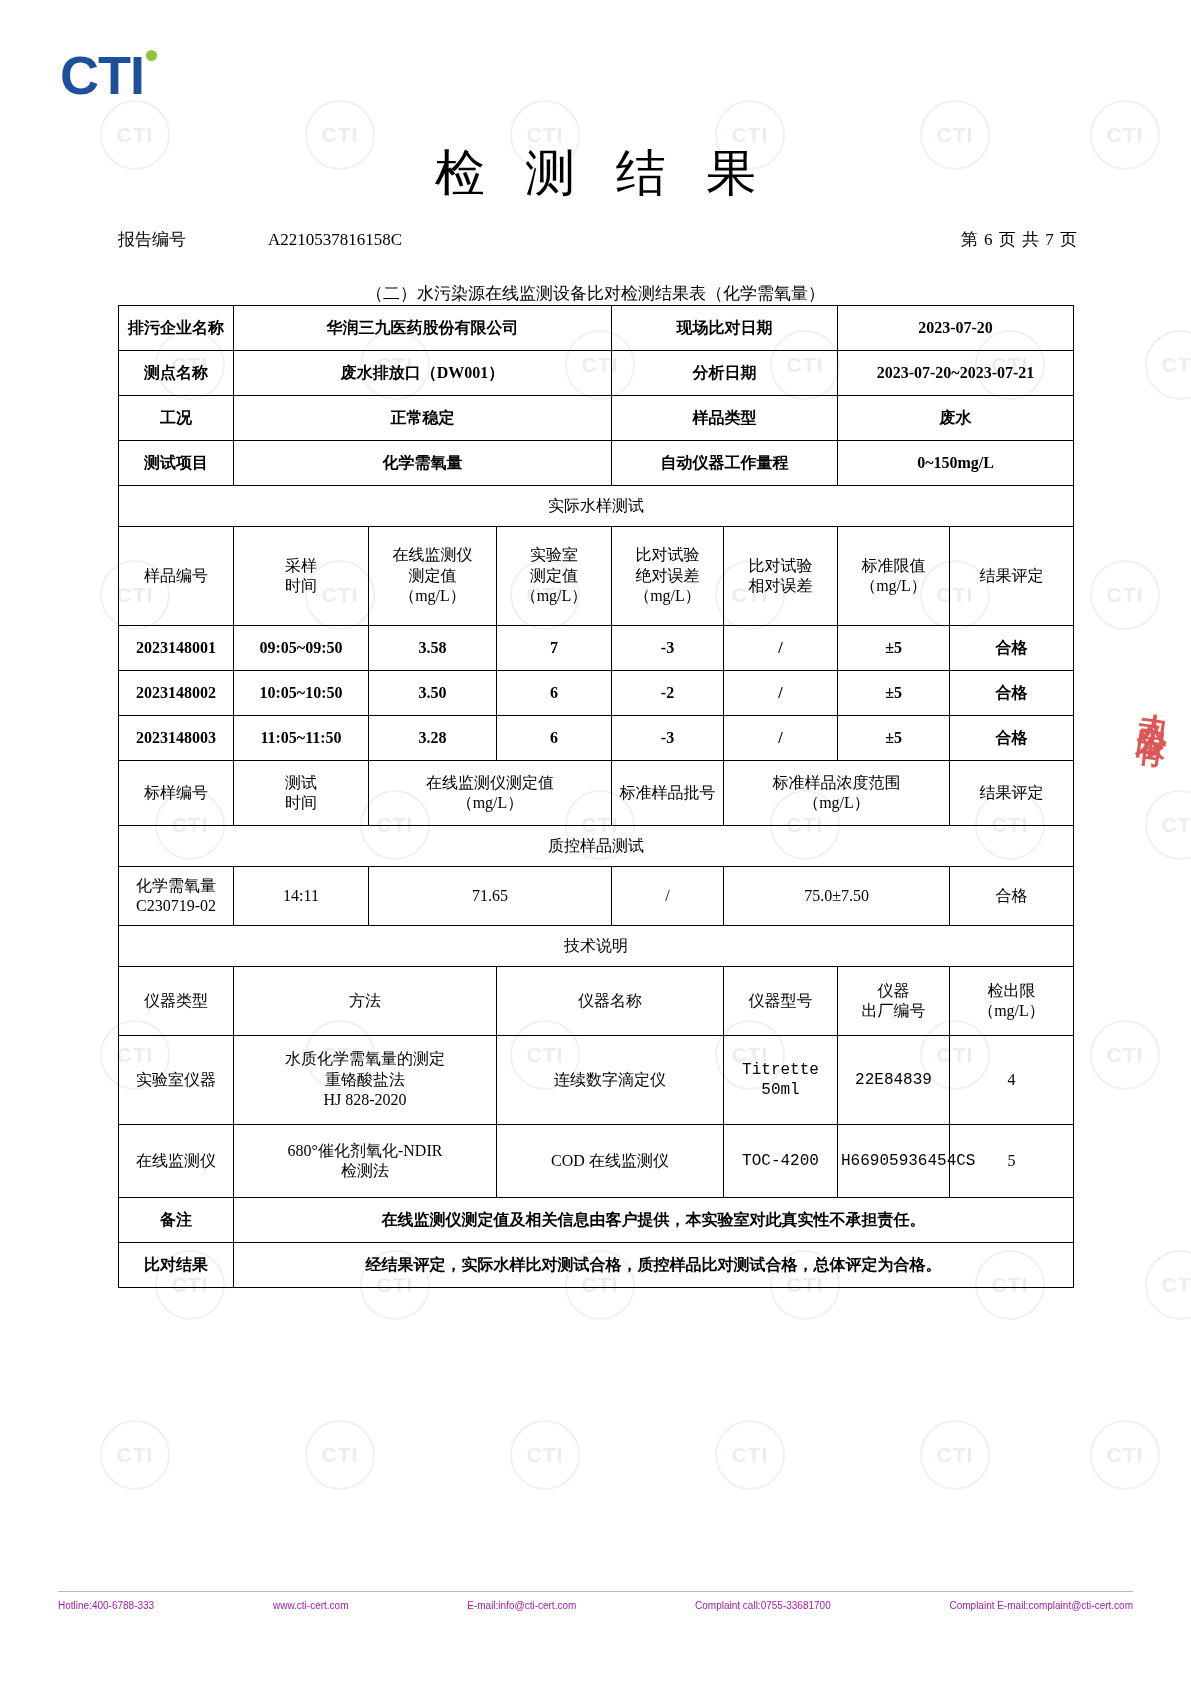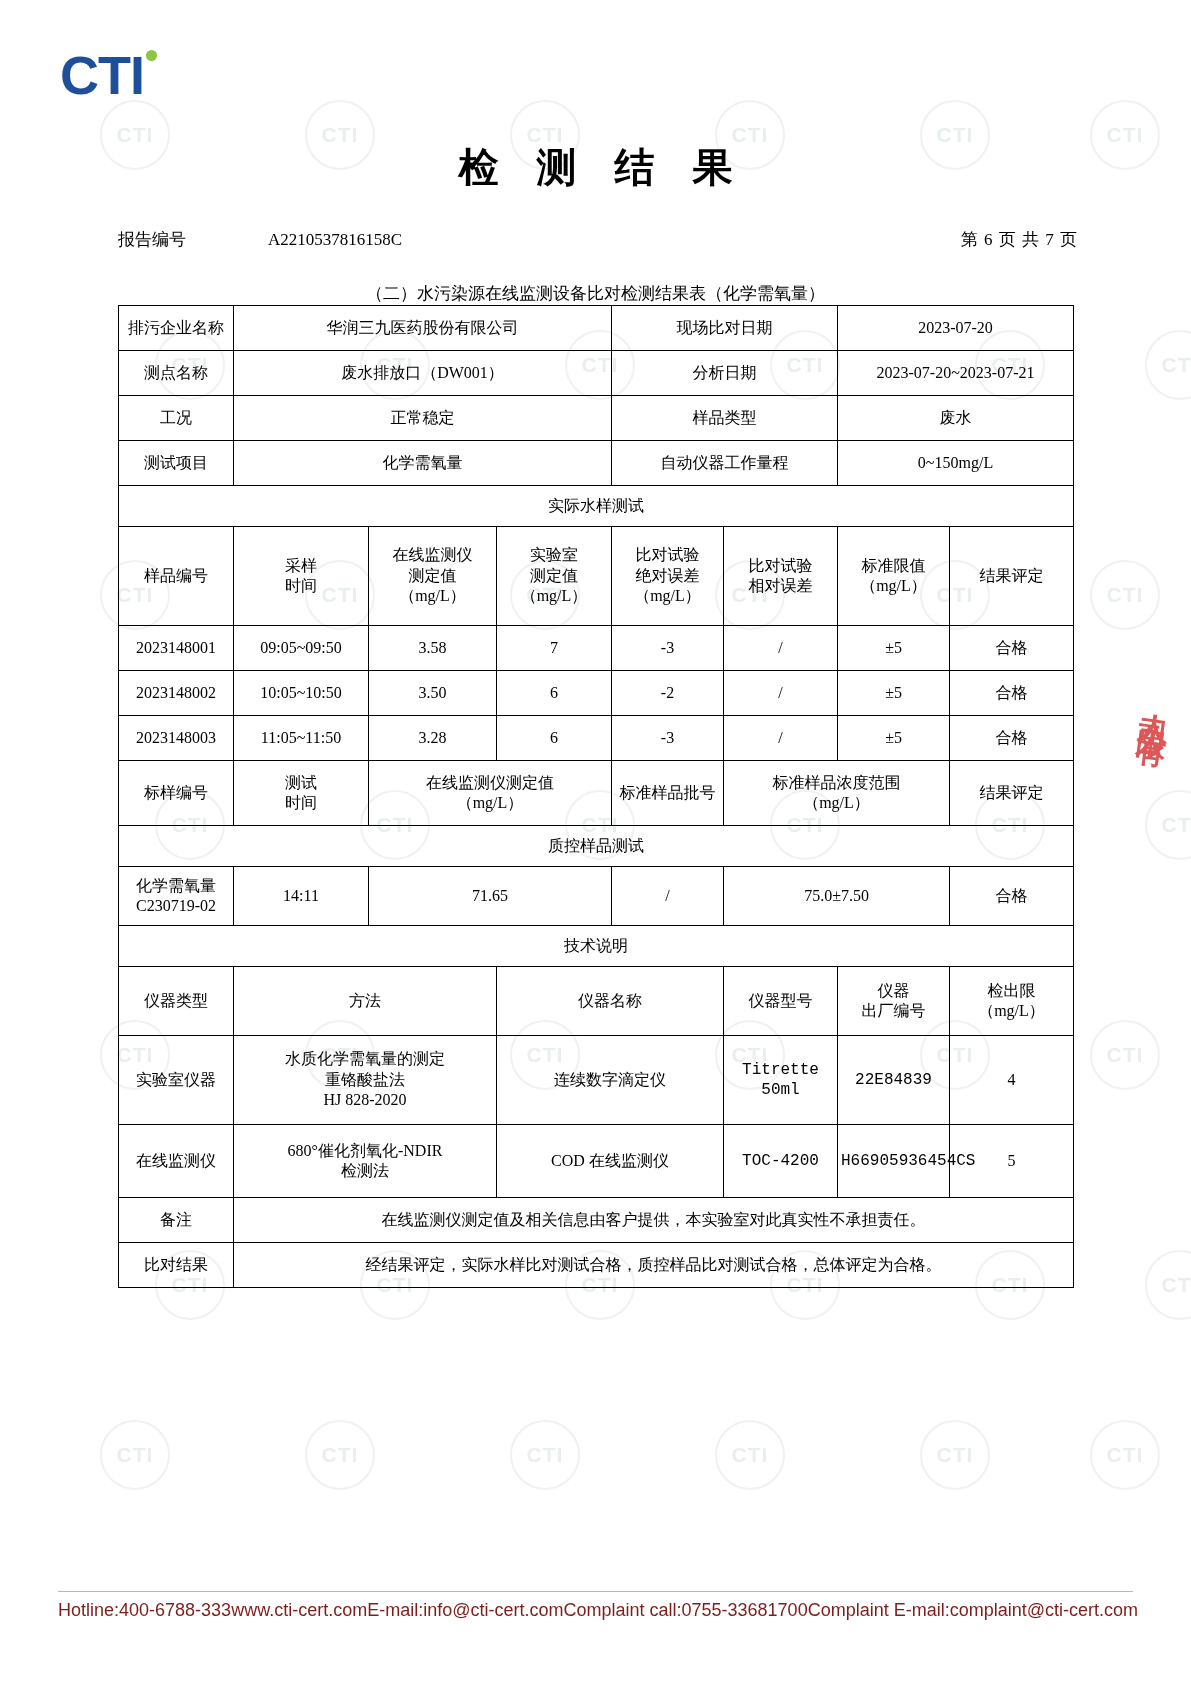--- a/index.html
+++ b/index.html
@@ -75,22 +75,22 @@
     line-height: 1;
     letter-spacing: 2px;
   }
 
   .doc-title {
     position: absolute;
     top: 140px;
     left: 0;
     width: 1191px;
     text-align: center;
-    font-size: 40px;
-    font-weight: bold;
+    font-size: 50px;
+    font-weight: normal;
     letter-spacing: 14px;
     text-indent: 14px;
     z-index: 2;
   }
 
   .report-row {
     position: absolute;
     top: 228px;
     left: 118px;
     width: 960px;
@@ -125,21 +125,21 @@
     background: transparent;
   }
   .main-table td {
     border: 1px solid #000;
     font-size: 16px;
     text-align: center;
     vertical-align: middle;
     padding: 5px 3px;
     line-height: 1.28;
   }
-  .tall { height: 34px; }
+  .tall { height: 34px; font-weight: bold; }
   .band { height: 30px; }
   .hdr2 { line-height: 1.2; }
   .left-pad { text-align: left; padding-left: 10px; }
   .small { font-size: 15px; font-family: Liberation Mono, monospace; }
 
   
   .side-stamp {
     position: absolute;
     right: 14px;
     top: 690px;
@@ -165,22 +165,22 @@
     z-index: 2;
   }
   .footer {
     position: absolute;
     left: 58px;
     top: 1600px;
     width: 1075px;
     display: flex;
     justify-content: space-between;
     font-family: "Liberation Sans", sans-serif;
-    font-size: 18px;
-    color: #7f1d1d;
+    font-size: 10px;
+    color: #a21caf;
     z-index: 2;
   }
   .footer span { white-space: nowrap; }
 </style>
 </head>
 <body>
 
 <div class="wm-layer" id="wm-layer">
     <div class="wm" style="left: 100px; top: 100px;">CTI</div>
     <div class="wm" style="left: 305px; top: 100px;">CTI</div>

